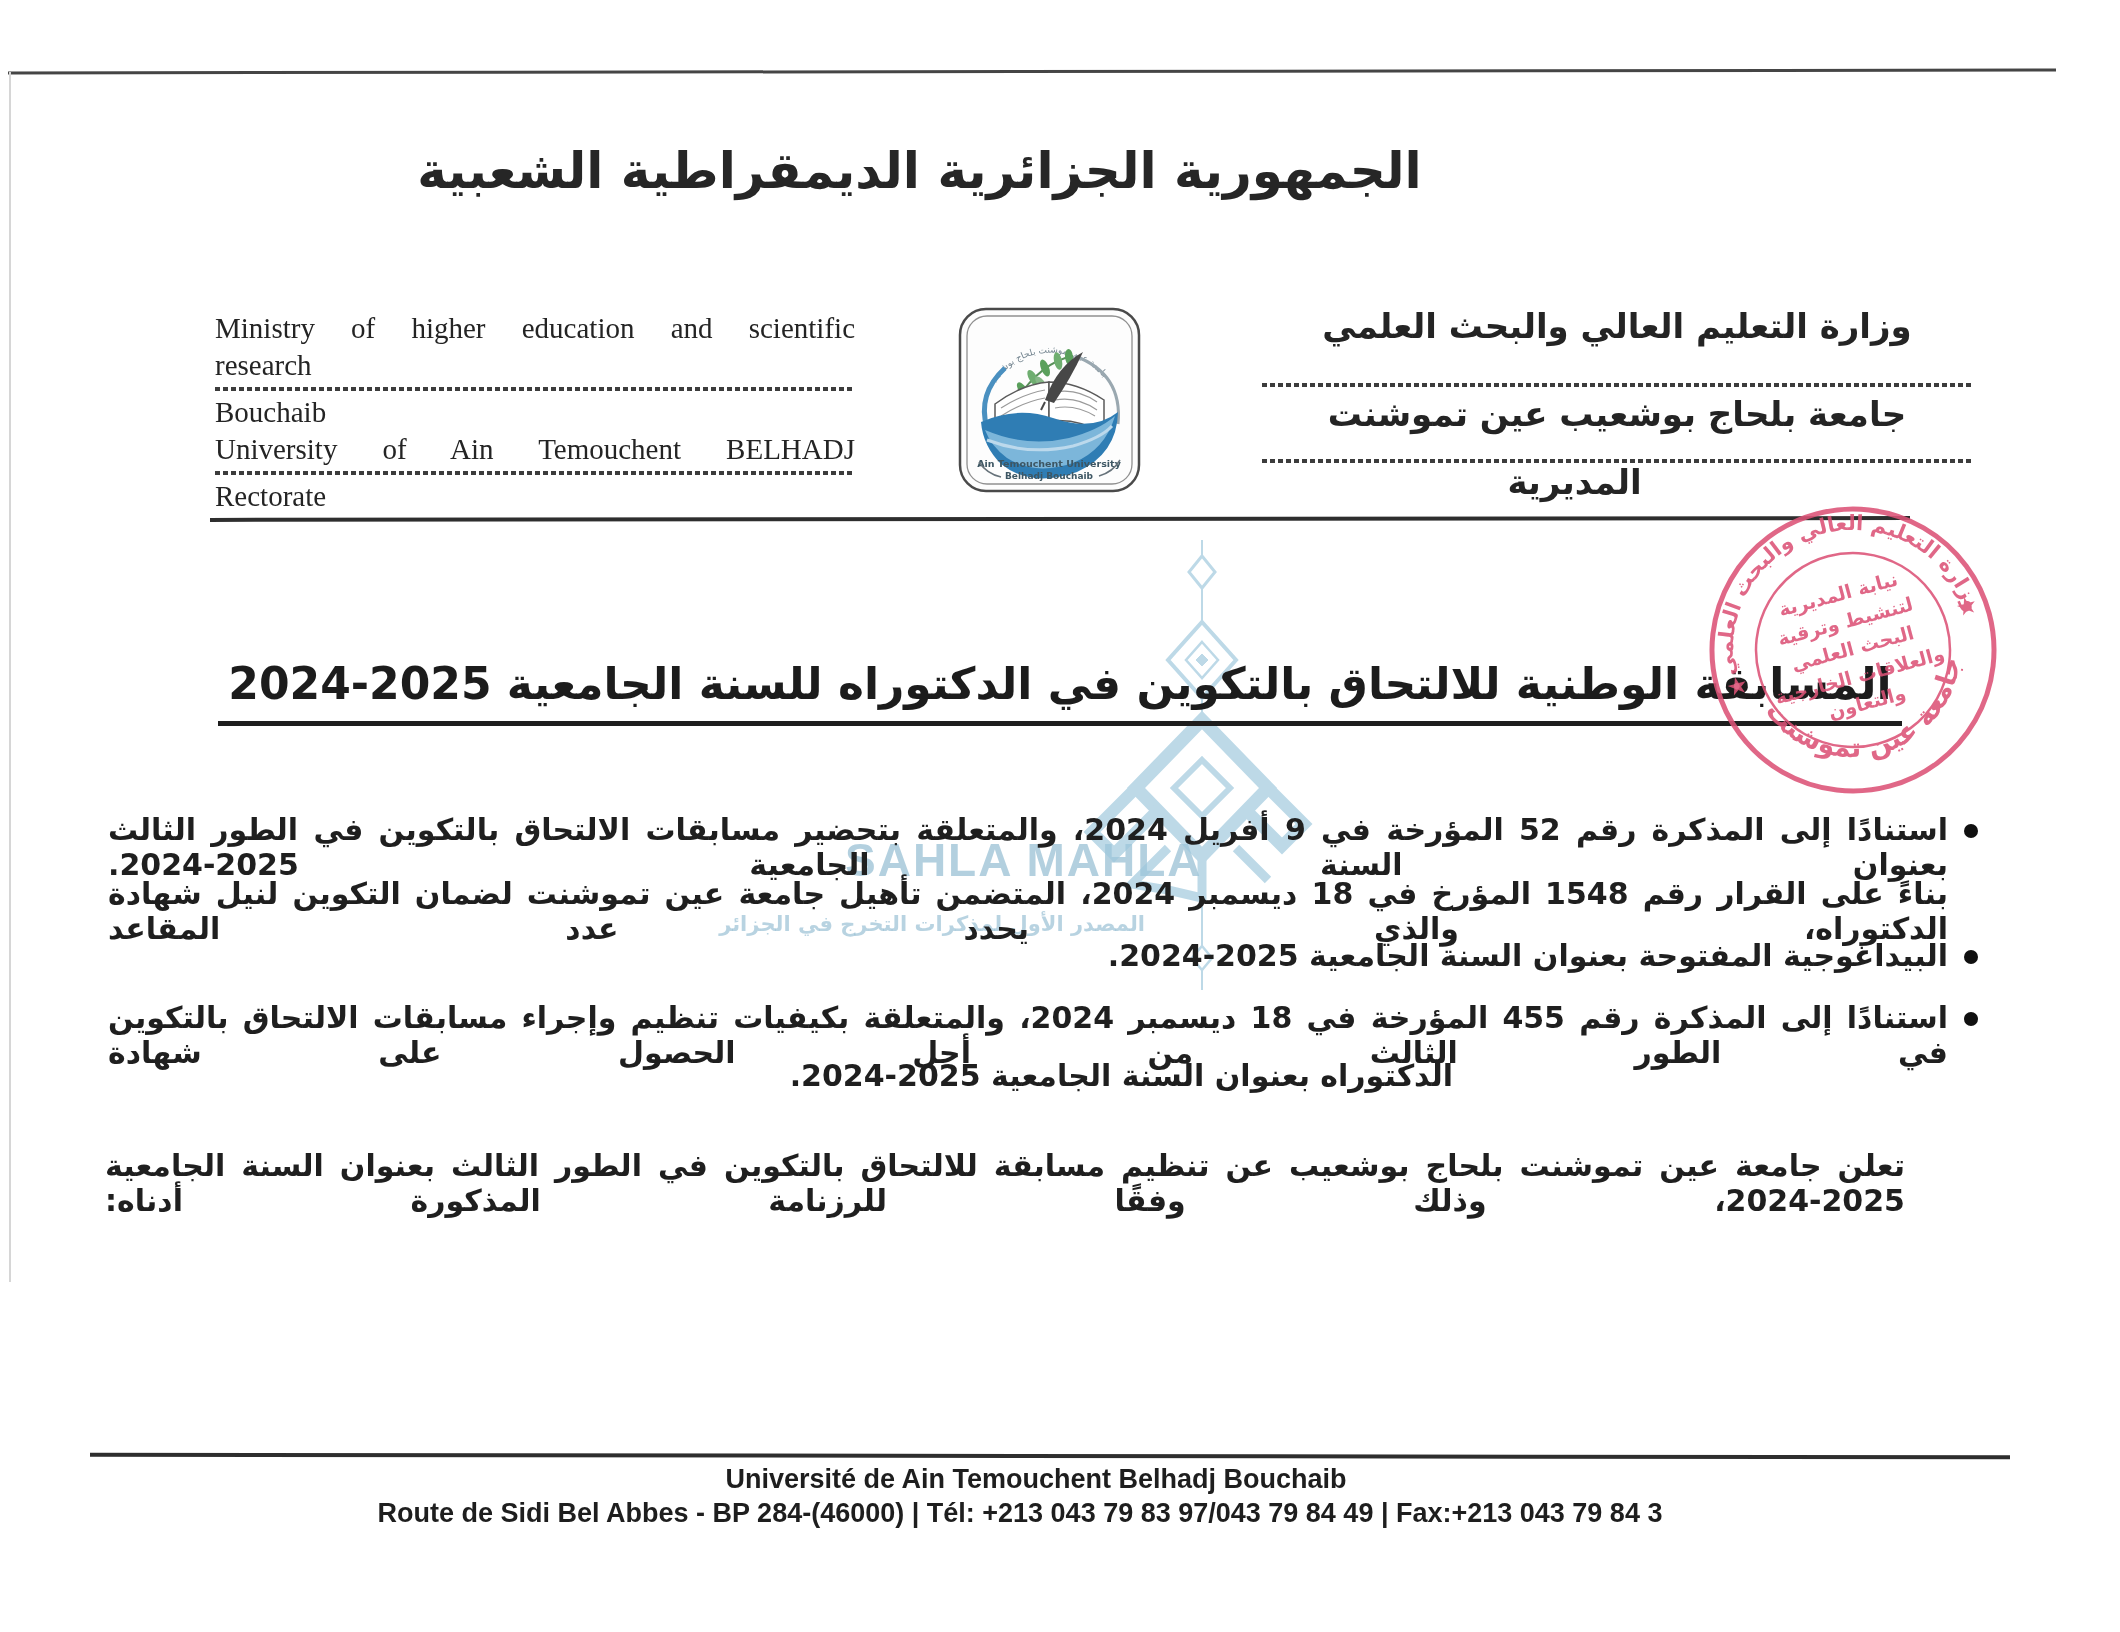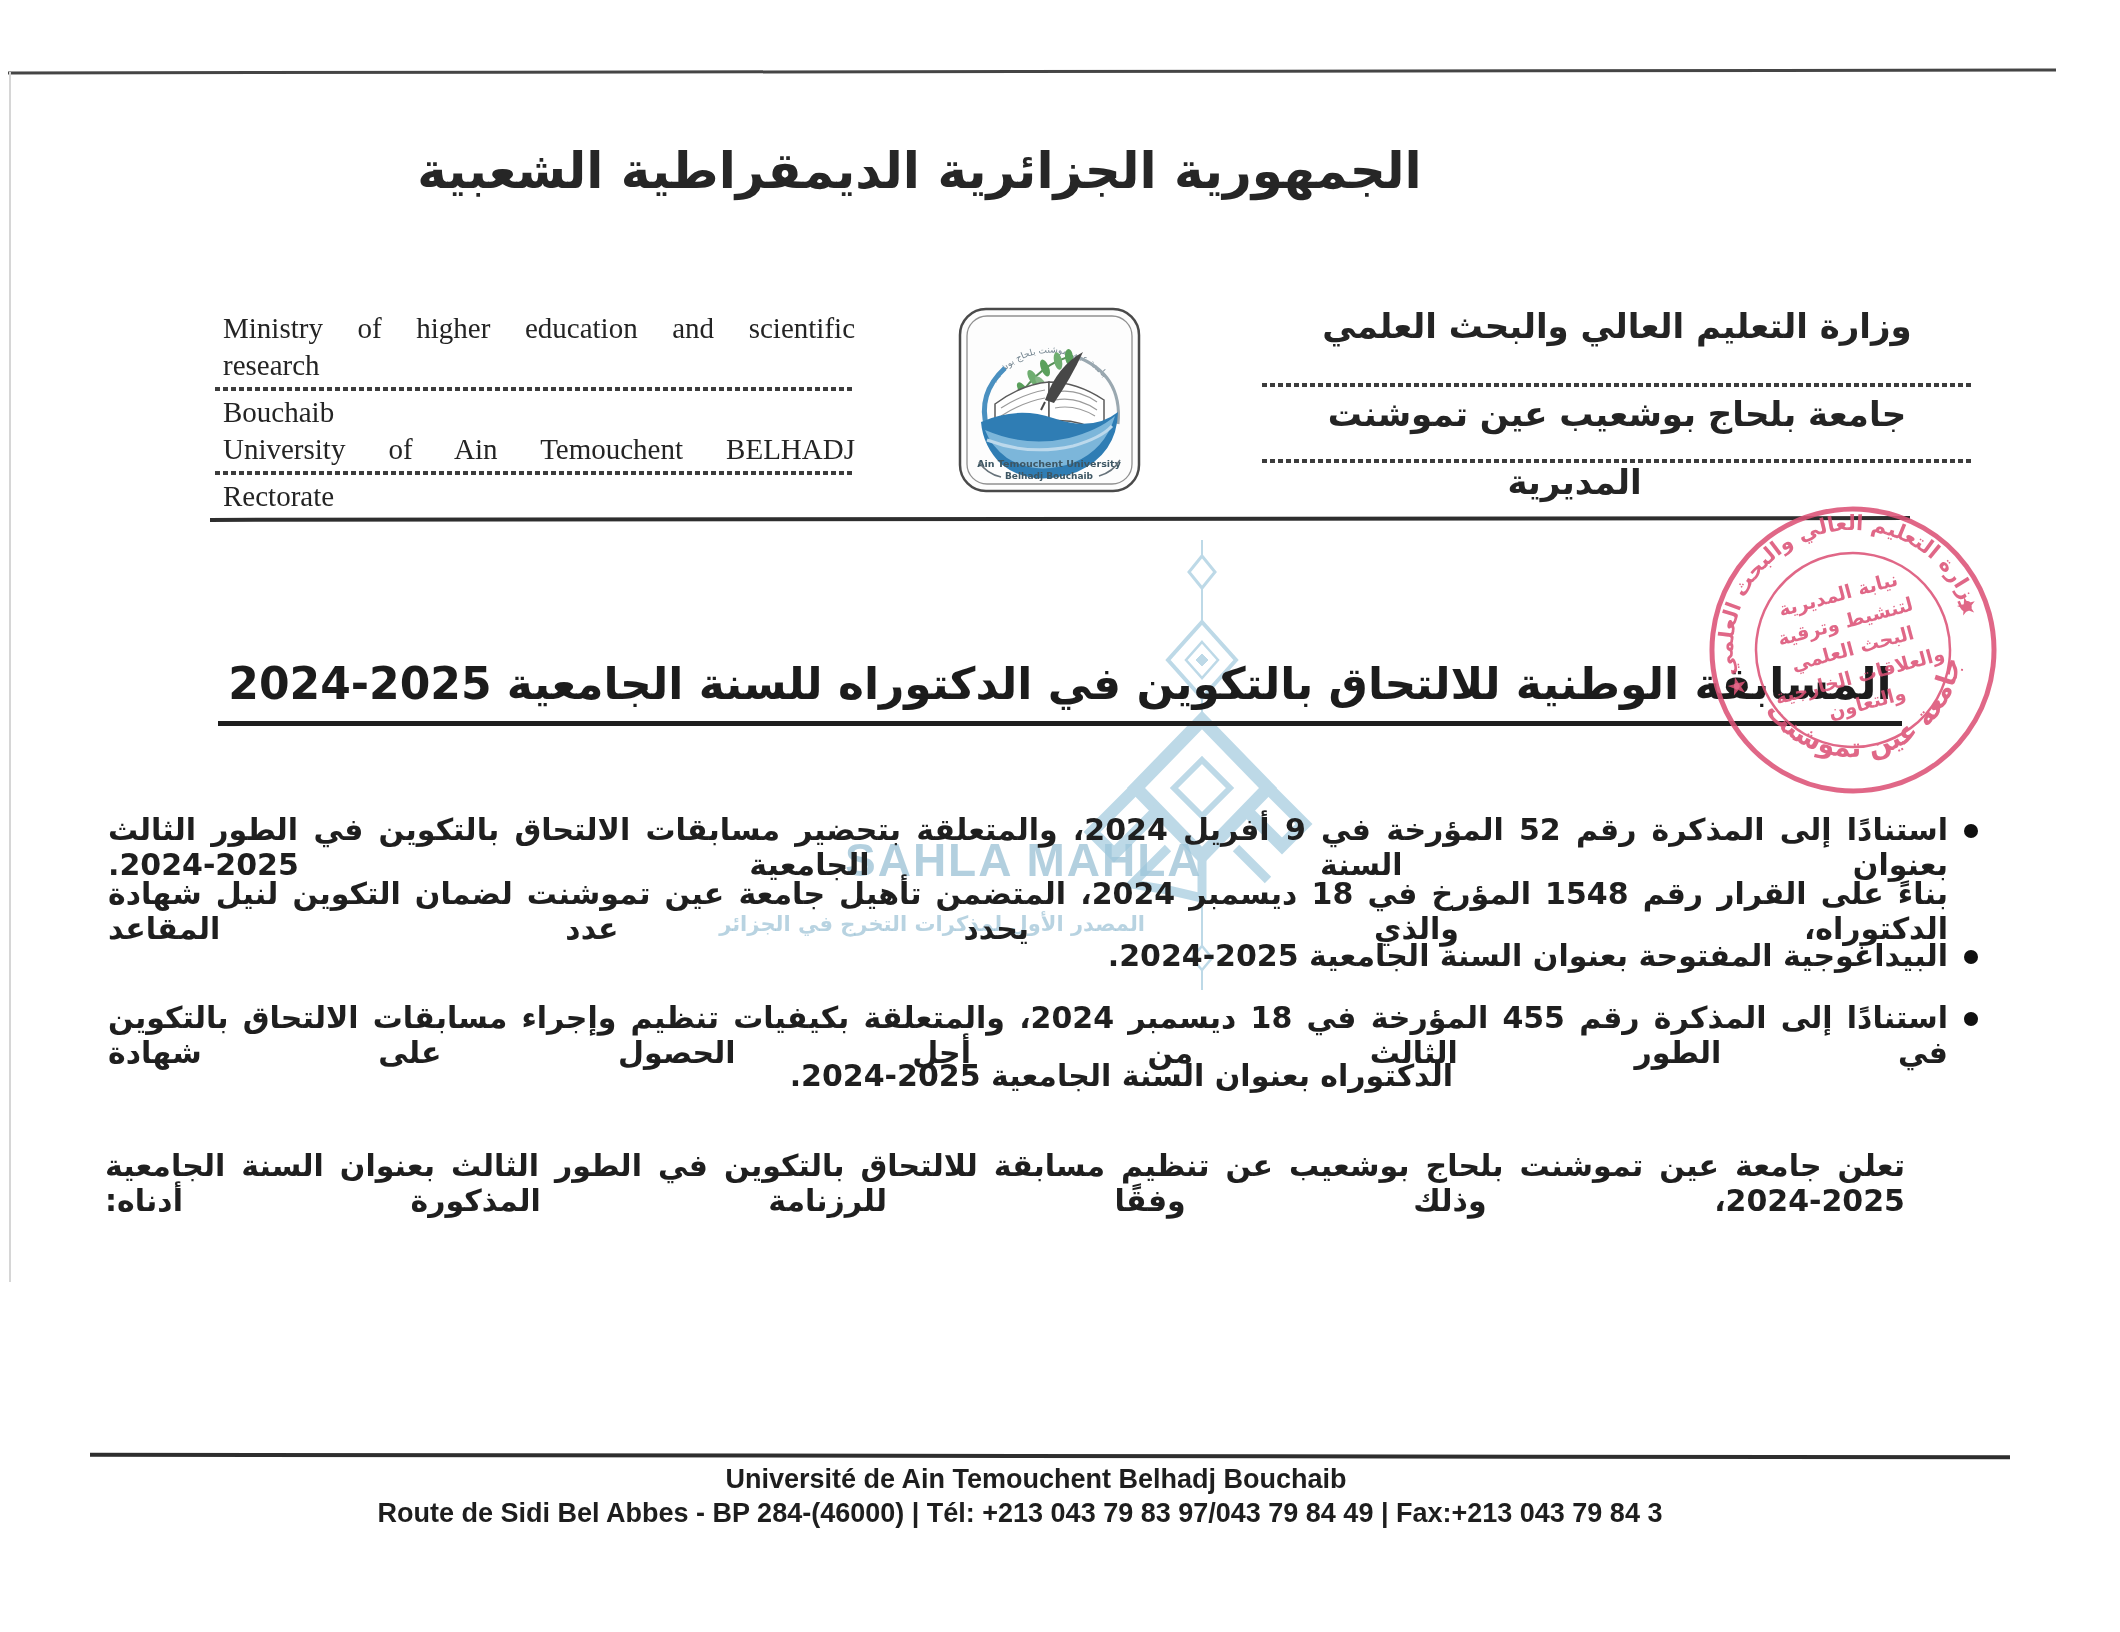--- a/index.html
+++ b/index.html
@@ -10,21 +10,21 @@
   
   .scan-top-line{position:absolute;left:8px;top:70px;width:2048px;height:3px;background:#454545;transform:rotate(-0.08deg);}
   .scan-left-line{position:absolute;left:9px;top:72px;width:2px;height:1210px;background:#d6d6d6;}
   
   .country-ar{position:absolute;left:0;top:142px;width:1839px;text-align:center;
     font-size:50px;font-weight:bold;color:#262626;direction:rtl;}
   .country-en{position:absolute;left:0;top:242px;width:2120px;text-align:center;
     font-family:"Liberation Serif","DejaVu Serif",serif;font-size:35px;font-weight:bold;color:#2b2b2b;}
   .left-block{position:absolute;left:215px;top:310px;width:640px;
     font-family:"Liberation Serif","DejaVu Serif",serif;font-size:29px;color:#242424;}
-  .lb-line{line-height:37px;text-align:left;margin-left:8px;}
+  .lb-line{line-height:37px;text-align:left;}
   .lb-just{text-align:justify;text-align-last:justify;}
   .dotsep{height:4px;margin:3px 0 3px 0;
     background:repeating-linear-gradient(90deg,#3c3c3c 0 5px,transparent 5px 8px);}
   .r-sep{position:absolute;left:1262px;width:710px;height:4px;
     background:repeating-linear-gradient(90deg,#3c3c3c 0 5px,transparent 5px 8px);}
   .r-sep1{top:383px;} .r-sep2{top:459px;}
   .r-text{position:absolute;left:1262px;width:710px;direction:rtl;text-align:center;
     font-size:34px;font-weight:bold;color:#242424;}
   .r-min{top:306px;} .r-uni{top:394px;}
   .r-dir{top:462px;text-align:center;padding-left:0;width:625px;}

